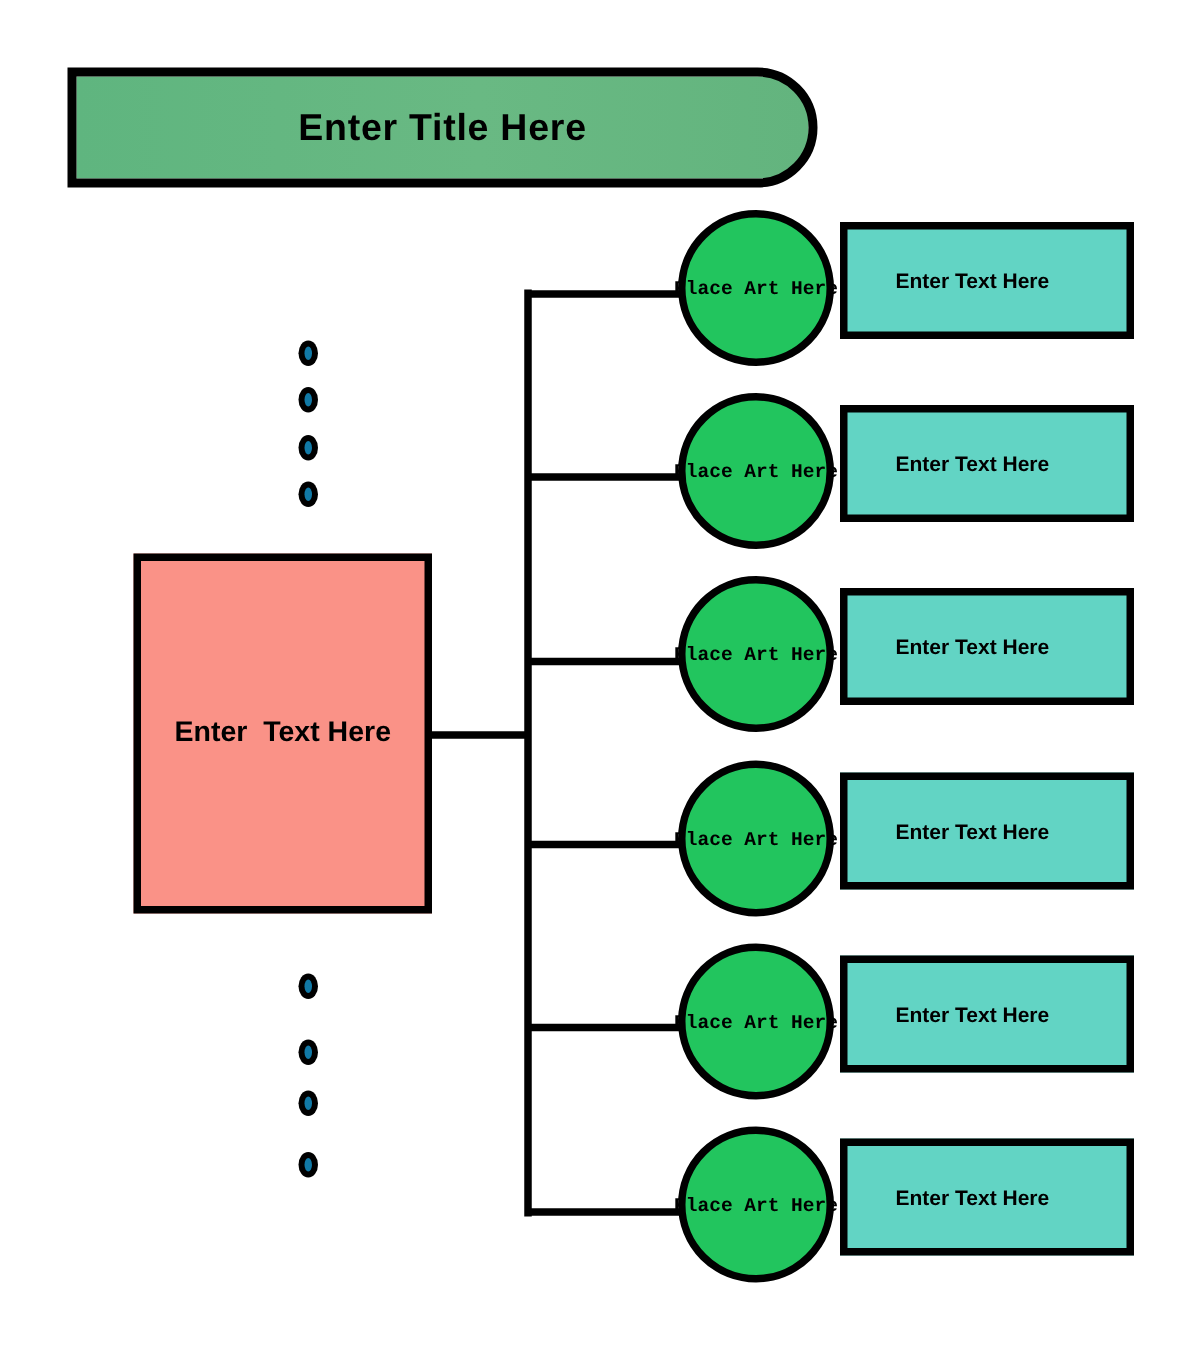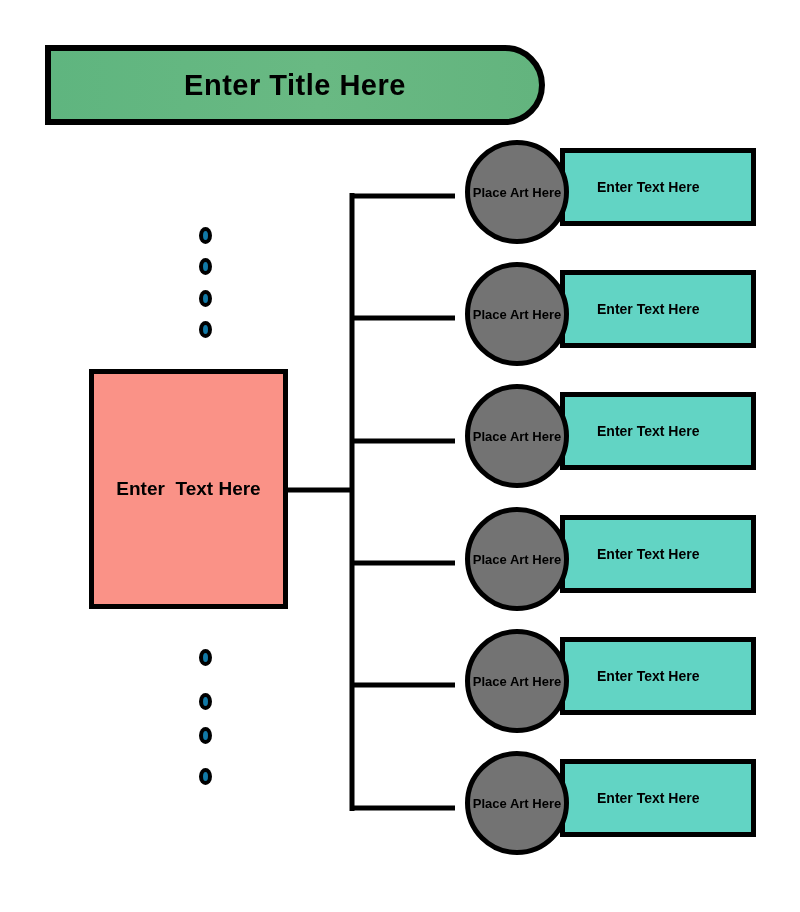--- a/index.html
+++ b/index.html
@@ -30,21 +30,21 @@
     height: 80px;
     box-sizing: border-box;
     background: linear-gradient(to right, #5fb57f 0%, #69b983 55%, #63b47e 100%);
     border: 6px solid #000000;
     border-radius: 0 46px 46px 0;
     display: flex;
     align-items: center;
     justify-content: center;
   }
   .title-banner .title-text {
-    font-size: 29px;
+    font-size: 25px;
     font-weight: bold;
     color: #000000;
     letter-spacing: 0.5px;
     line-height: 1;
     white-space: nowrap;
   }
 
   
   .main-box {
     position: absolute;
@@ -98,31 +98,32 @@
   }
   .branch-rect .branch-text {
     margin-left: 32px;
     font-size: 14px;
     font-weight: bold;
     color: #000000;
     white-space: nowrap;
   }
   .branch-circle {
     position: absolute;
-    left: 15px;
+    left: 2px;
     top: -1px;
     width: 104px;
     height: 104px;
     box-sizing: border-box;
     border-radius: 50%;
-    background: #737373;
+    background: #22c55e;
     border: 5px solid #000000;
     display: flex;
     align-items: center;
     justify-content: center;
+    font-family: Liberation Mono, monospace;
   }
   .branch-circle .circle-text {
     font-size: 13px;
     font-weight: bold;
     color: #000000;
     white-space: nowrap;
   }
 
   
   .dot-group {

